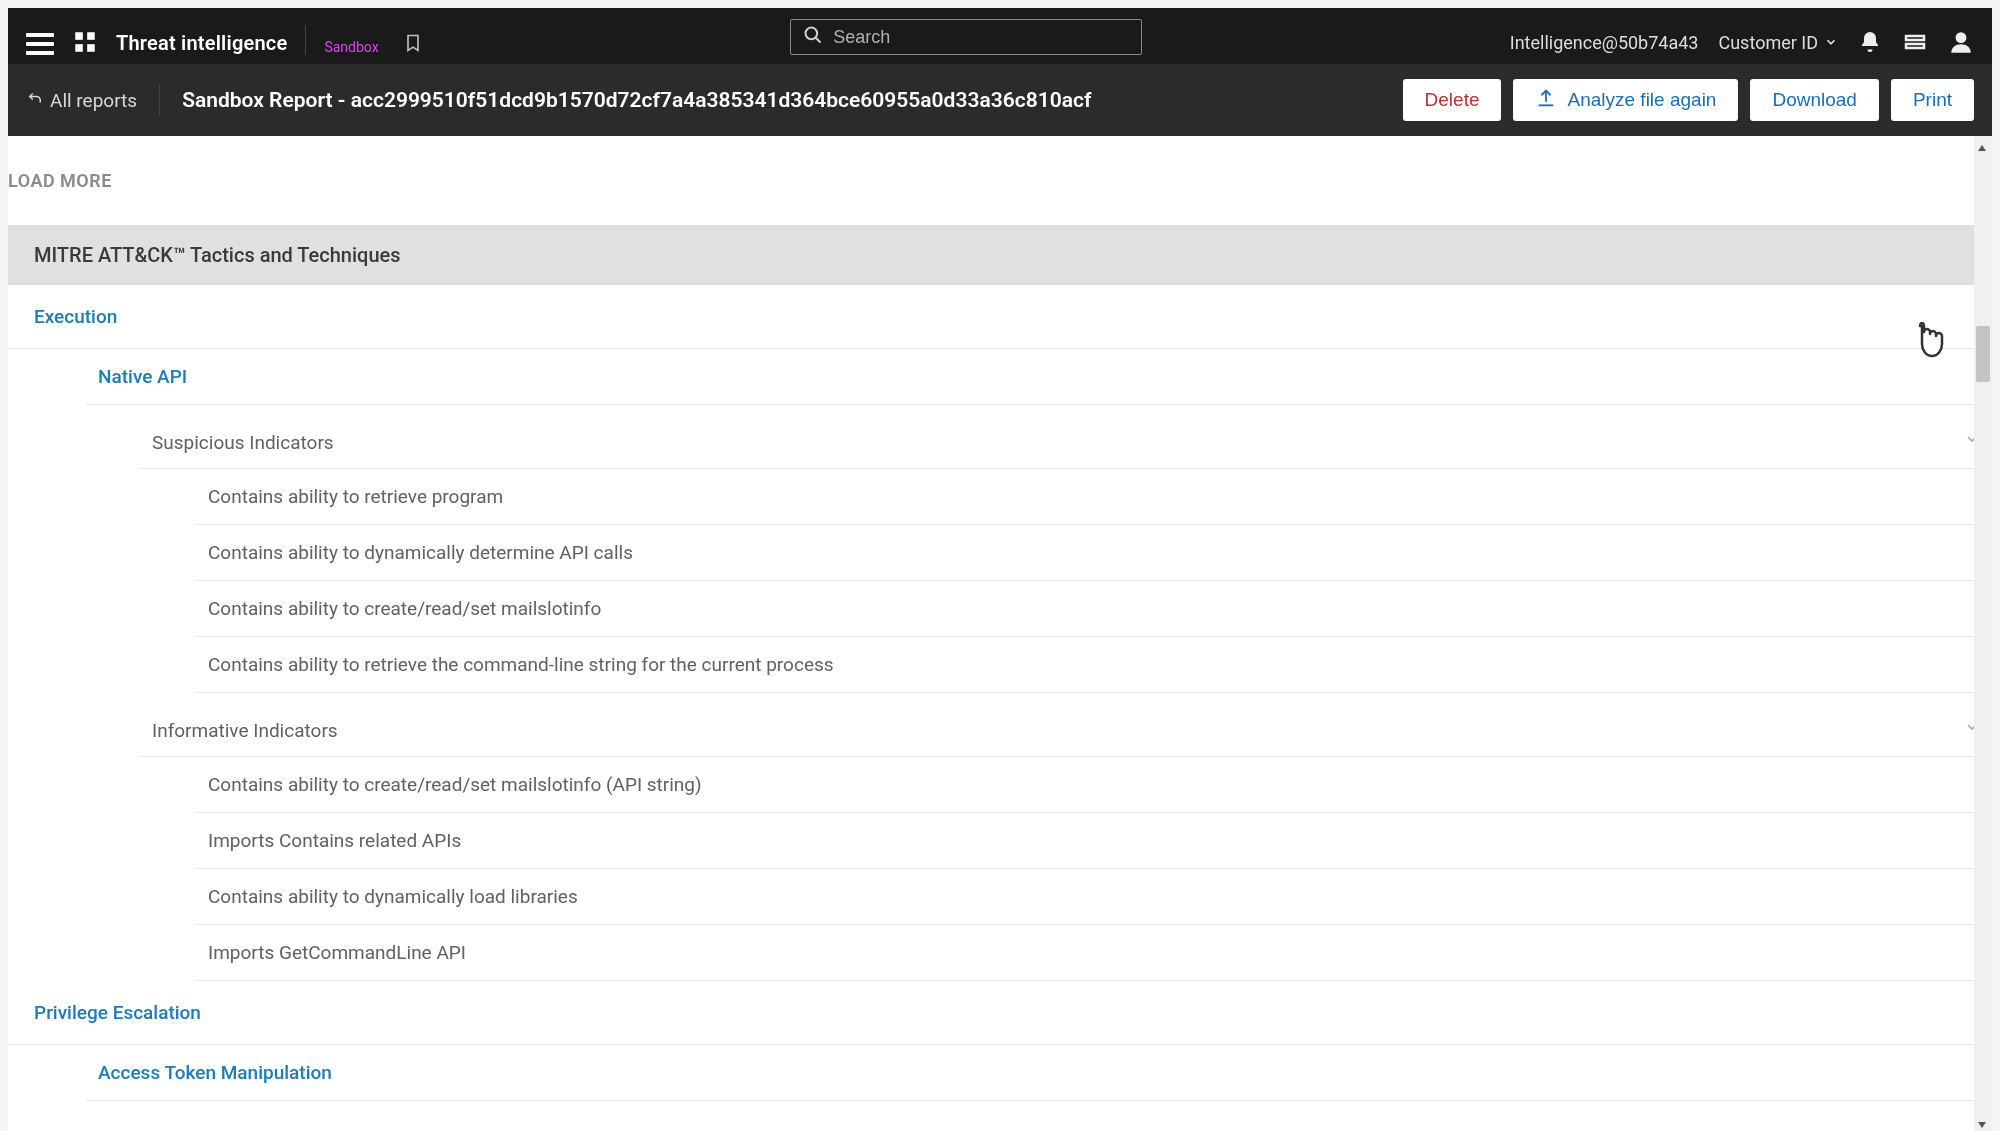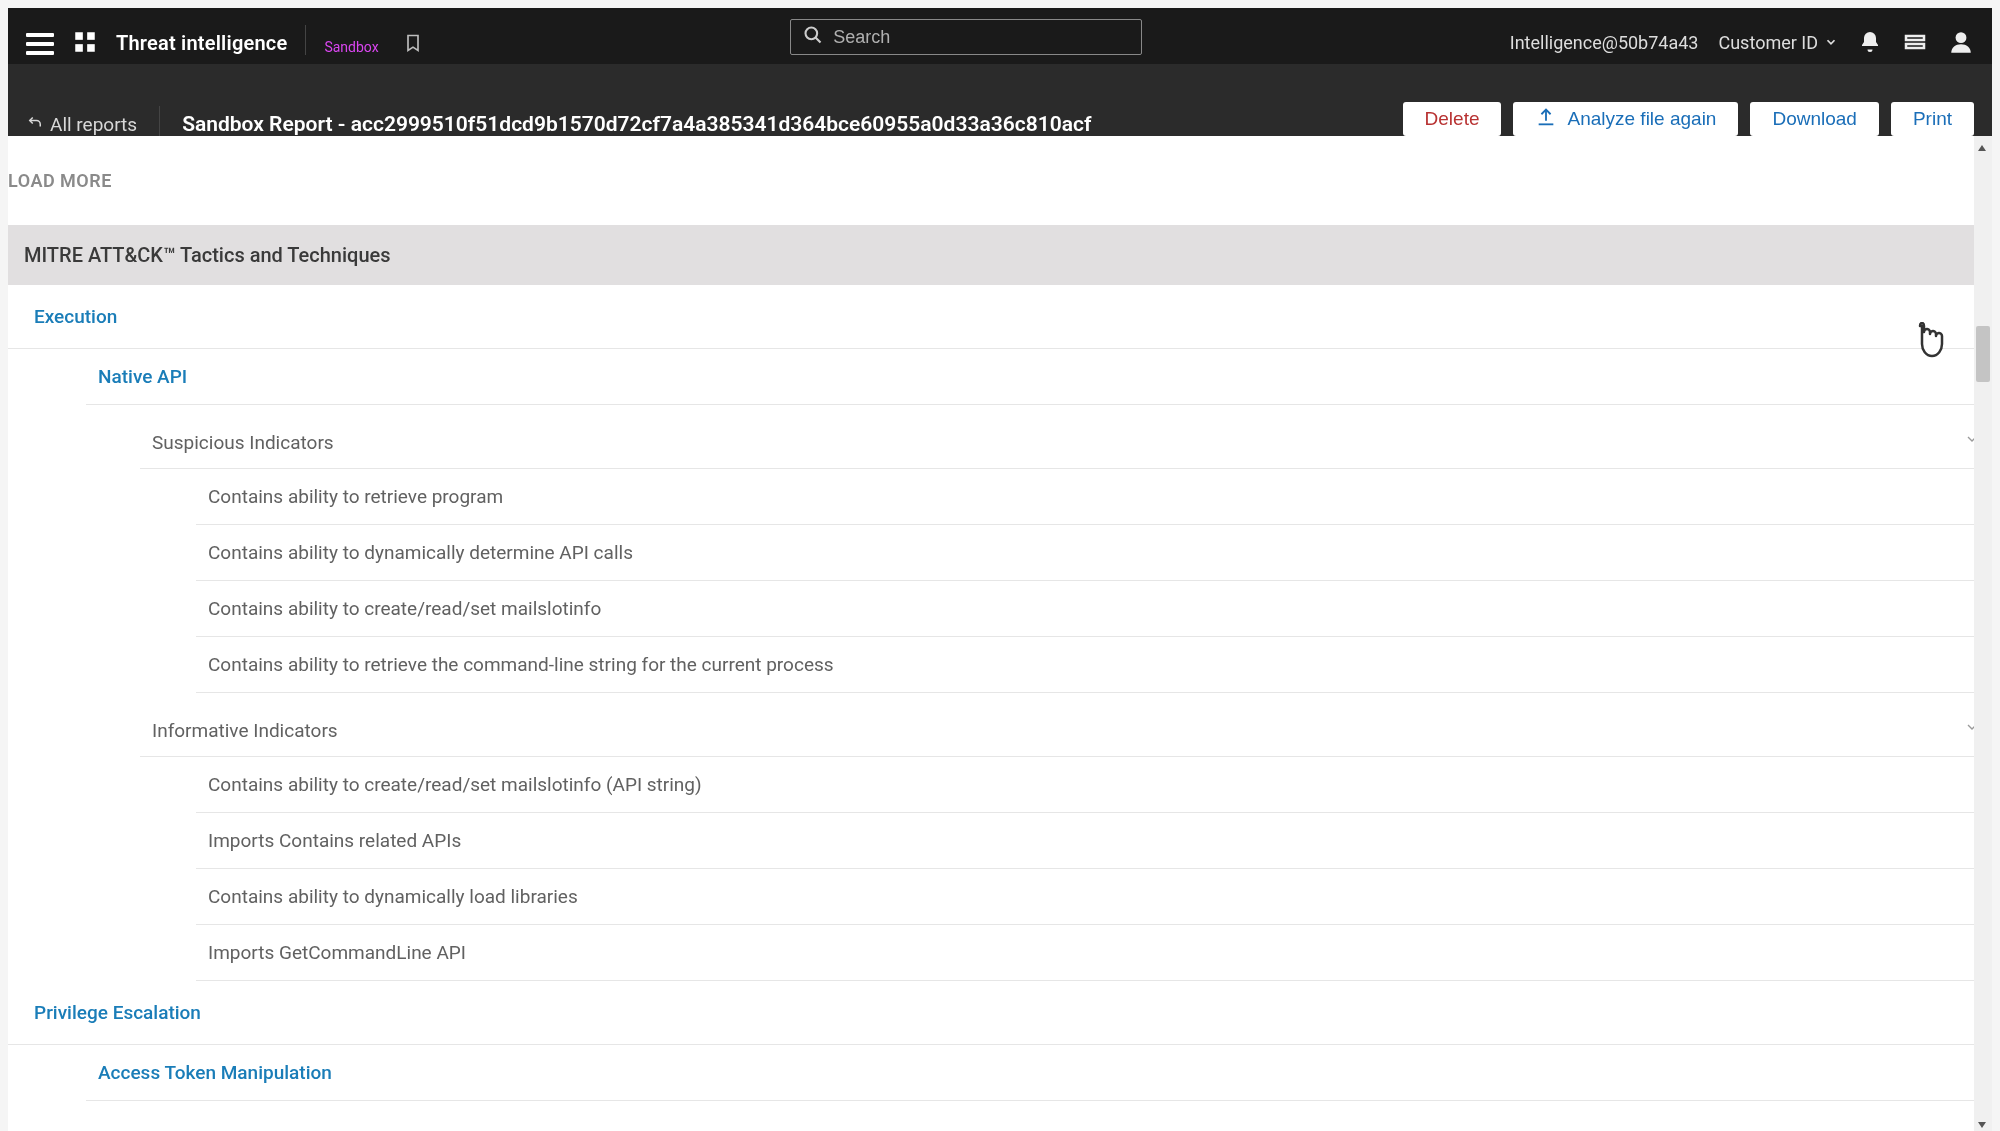--- a/index.html
+++ b/index.html
@@ -108,21 +108,21 @@
     color: #eee;
     cursor: pointer;
     display: flex;
     align-items: center;
   }
   
   .subbar {
     background: #2b2b2b;
     height: 72px;
     display: flex;
-    align-items: flex-end;
+    align-items: center;
     padding: 0 18px;
     color: #fff;
     gap: 22px;
   }
   .all-reports {
     display: flex;
     align-items: center;
     gap: 6px;
     color: #d8d8d8;
     font-size: 19px;
@@ -138,21 +138,21 @@
   }
   .action-btns {
     display: flex;
     gap: 12px;
   }
   .btn {
     background: #fff;
     color: #1a6eb8;
     border: none;
     border-radius: 3px;
-    height: 34px;
+    height: 42px;
     padding: 0 22px;
     font-size: 19px;
     font-weight: 500;
     display: flex;
     align-items: center;
     gap: 10px;
     cursor: pointer;
   }
   .btn.delete { color: #b83232; }
   
@@ -166,21 +166,21 @@
   .load-more {
     color: #8a8a8a;
     font-size: 18px;
     font-weight: 600;
     letter-spacing: .5px;
     padding: 34px 0;
     cursor: pointer;
   }
   .section-header {
     background: #e1dfe0;
-    padding: 18px 16px;
+    padding: 18px 26px;
     font-size: 20px;
     color: #3a3a3a;
     font-weight: 500;
   }
   .tactic-row {
     padding: 20px 26px;
     border-bottom: 1px solid #e6e6e6;
     color: #1a7db8;
     font-size: 19px;
     font-weight: 500;

